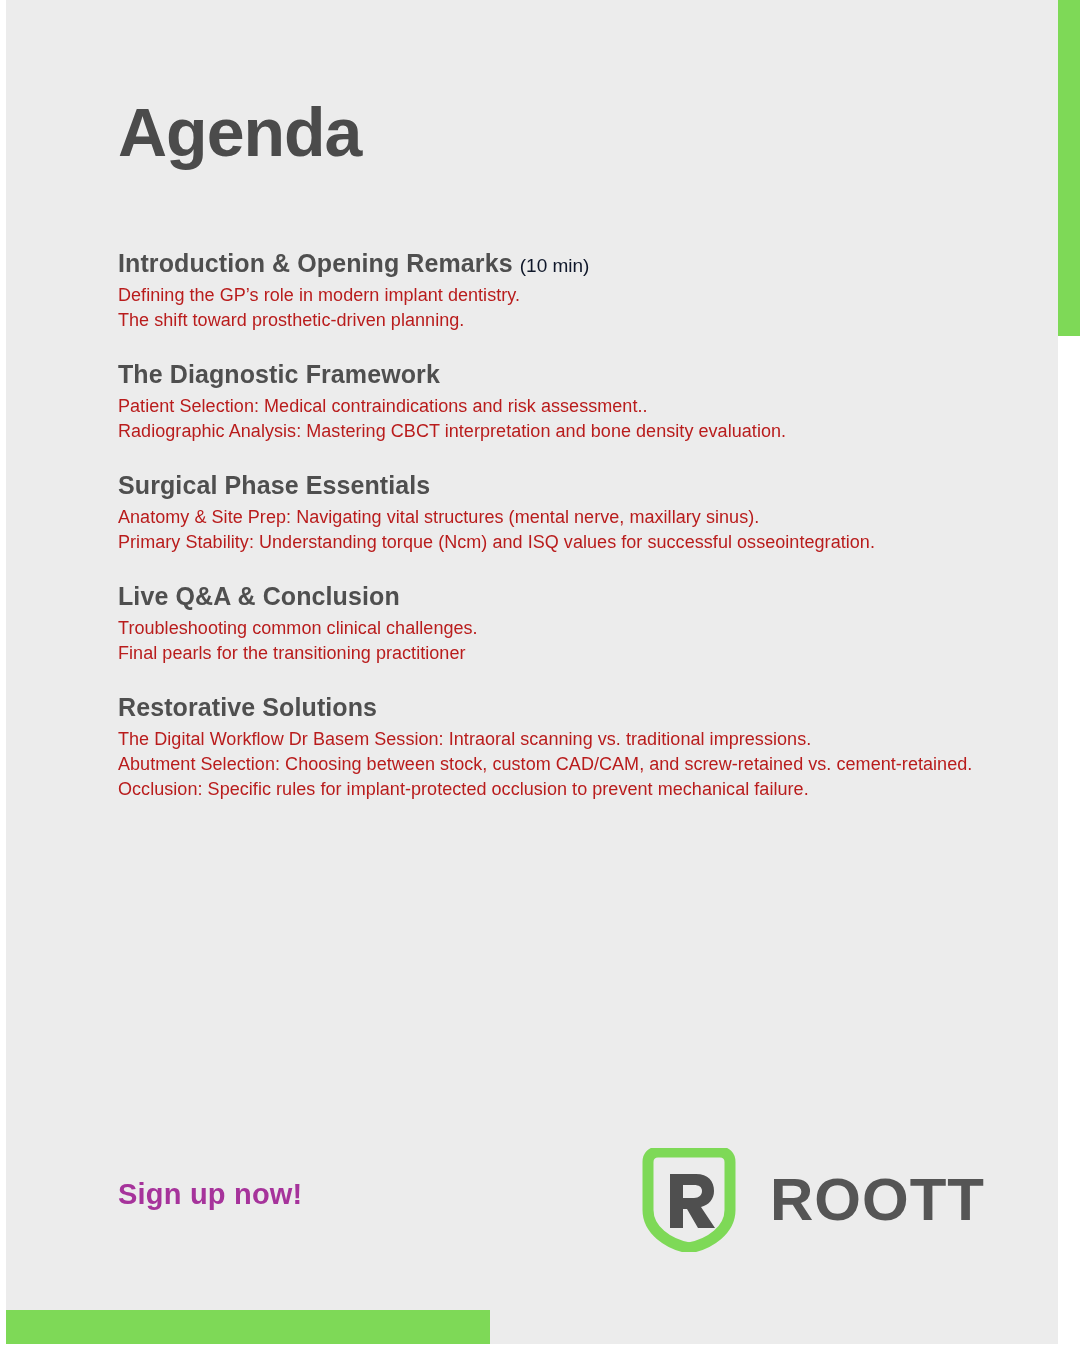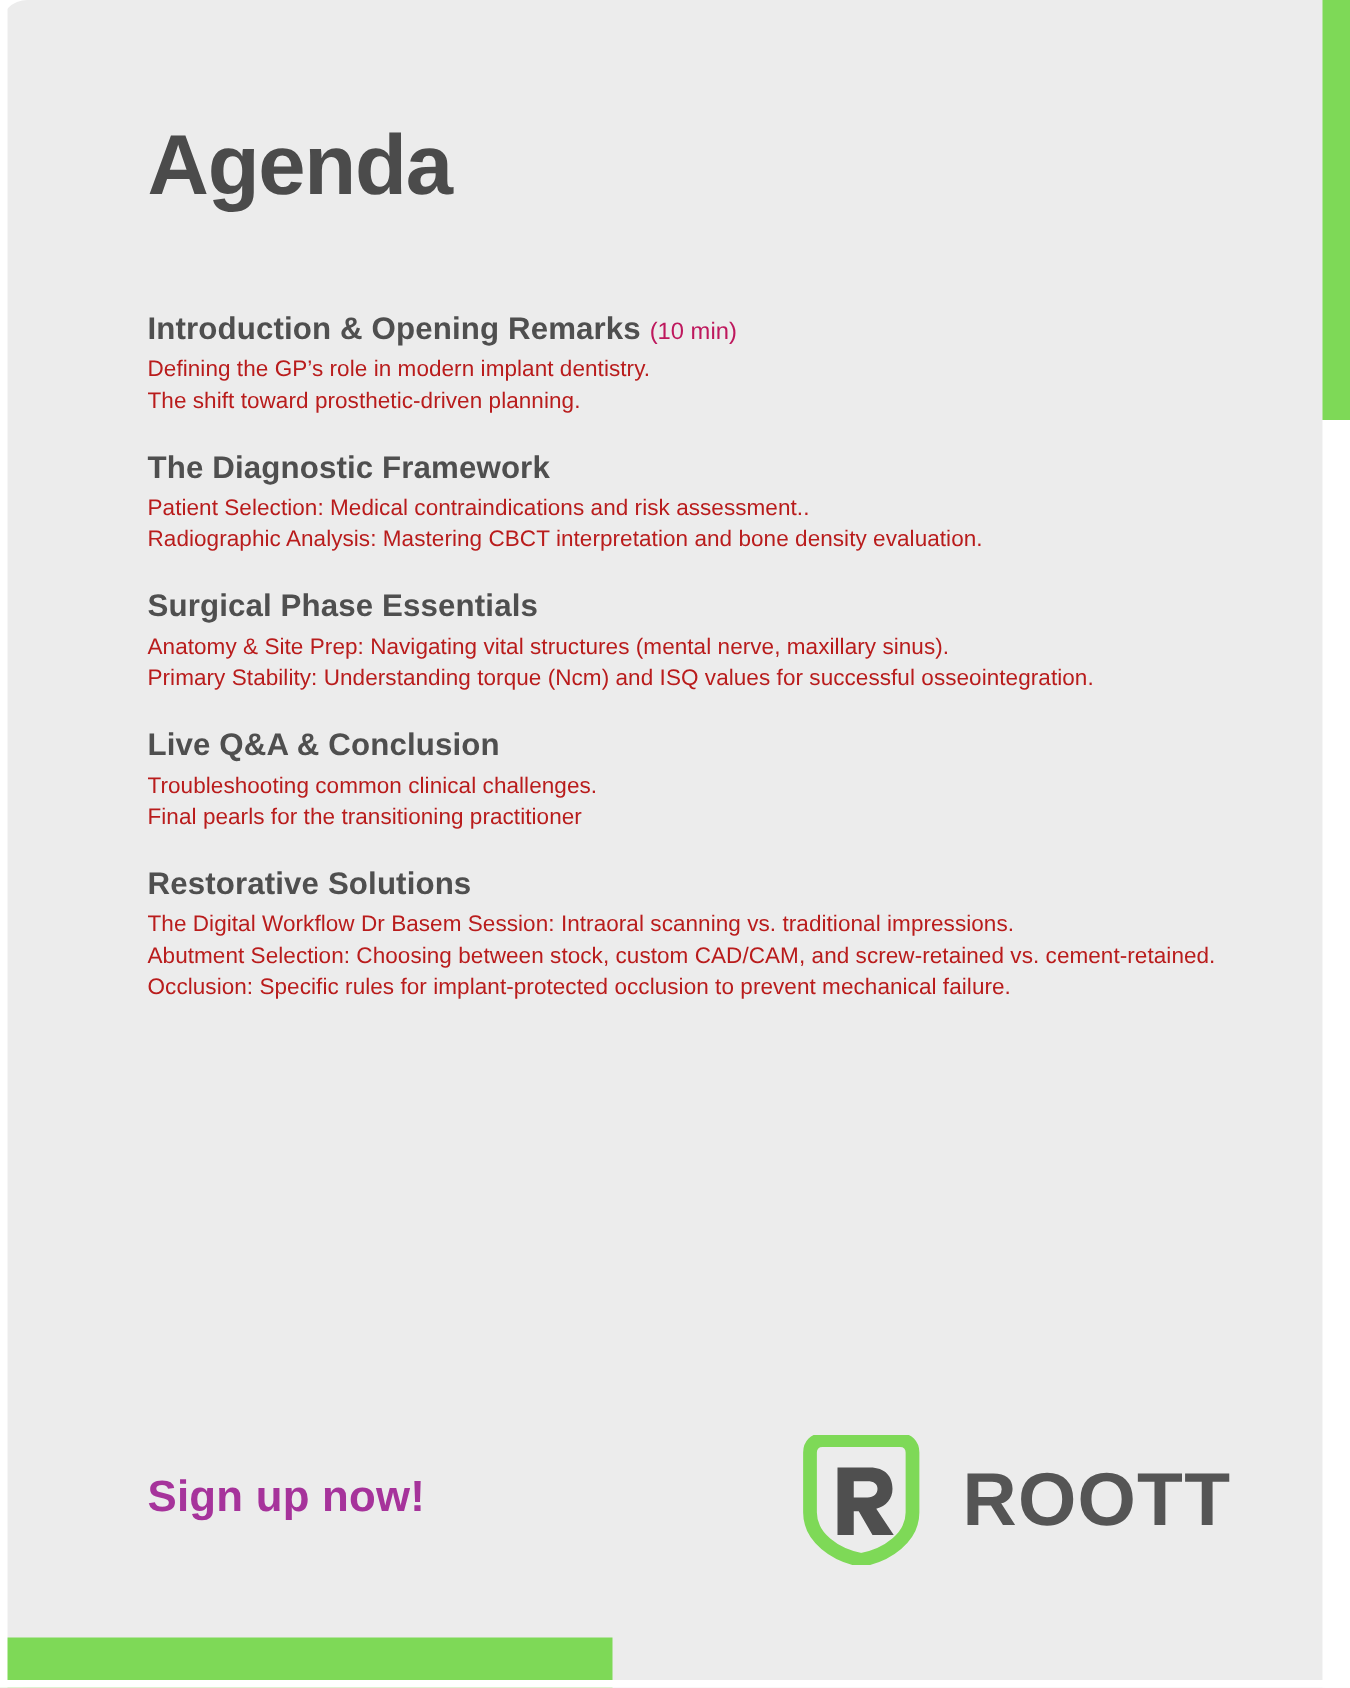--- a/index.html
+++ b/index.html
@@ -12,21 +12,20 @@
     background: #ffffff;
     font-family: "Liberation Sans", sans-serif;
     overflow: hidden;
   }
   .slide {
     position: relative;
     width: 1080px;
     height: 1350px;
     background: #ececec;
     box-sizing: border-box;
-    border-radius: 22px;
   }
   
   .accent-right-top {
     position: absolute;
     top: 0;
     right: 0;
     width: 22px;
     height: 336px;
     background: #7ed957;
   }
@@ -99,35 +98,35 @@
     font-size: 25px;
     font-weight: bold;
     color: #4f4f4f;
     letter-spacing: 0.1px;
     margin: 0 0 4px 0;
     line-height: 1.25;
   }
   .sec-heading .dur {
     font-size: 19px;
     font-weight: normal;
-    color: #be185d;
+    color: #0f172a;
     letter-spacing: 0;
   }
   .sec-line {
     font-size: 18px;
     color: #b91c1c;
     line-height: 1.38;
     letter-spacing: 0.05px;
   }
 
   .signup {
     position: absolute;
     left: 118px;
     top: 1178px;
-    font-size: 35px;
+    font-size: 29px;
     font-weight: bold;
     color: #a6339b;
     letter-spacing: 0.2px;
   }
 
   .logo {
     position: absolute;
     left: 640px;
     top: 1148px;
     display: flex;

